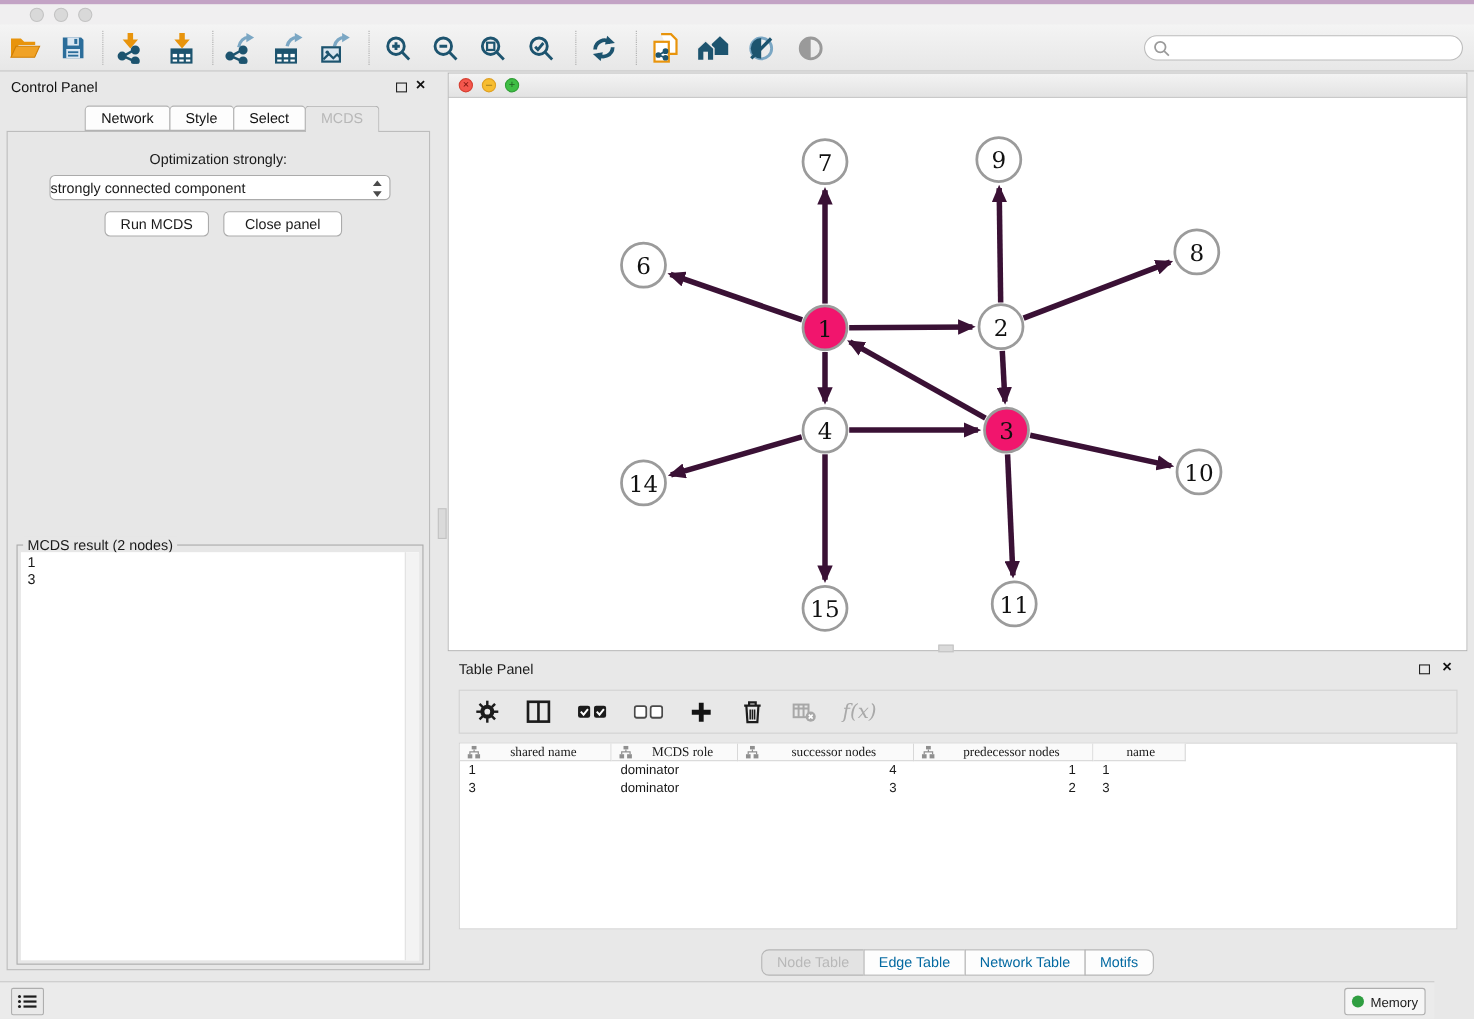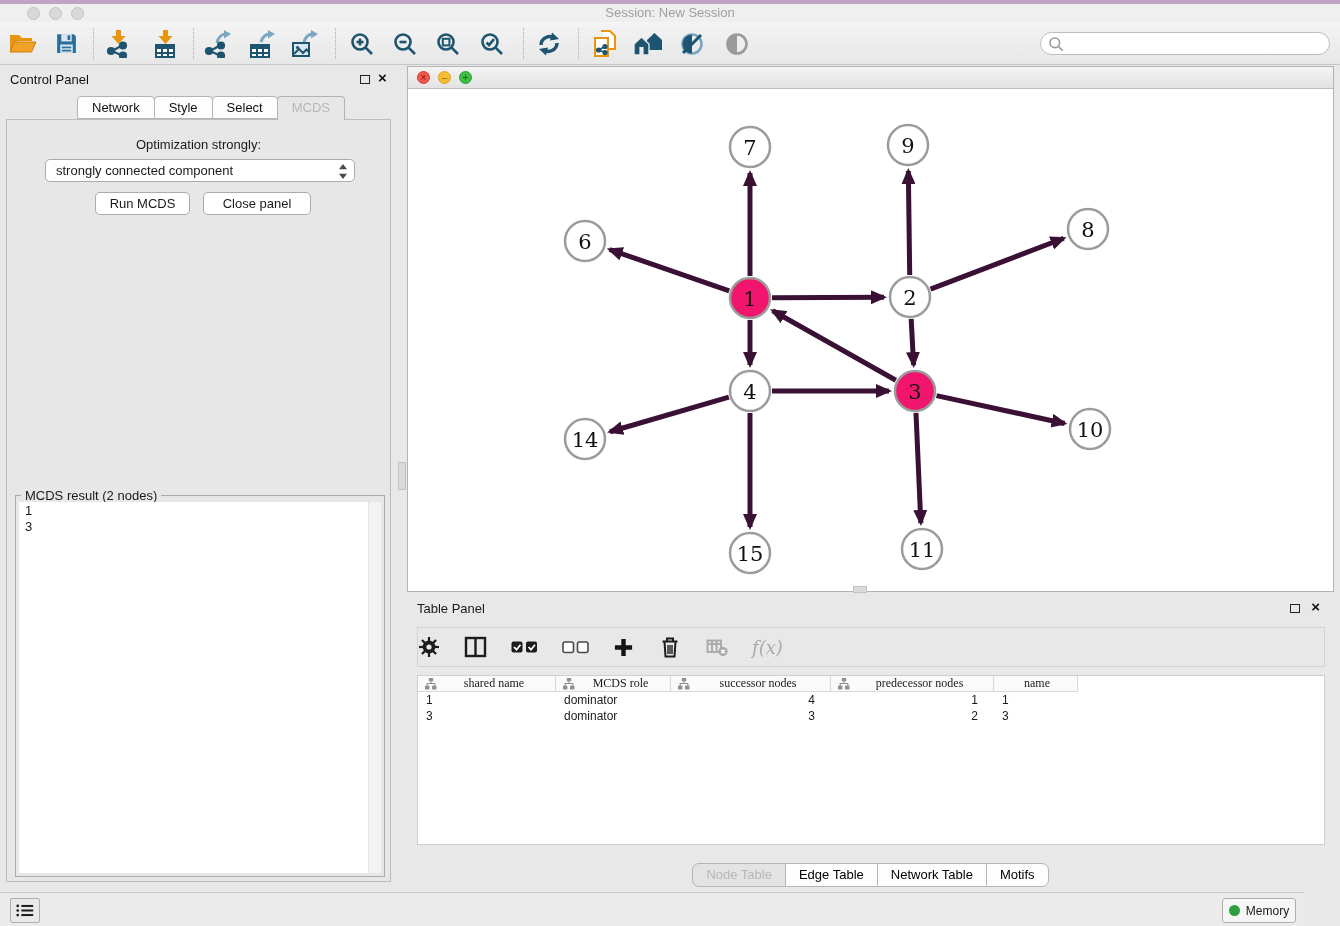--- a/index.html
+++ b/index.html
@@ -34,21 +34,21 @@
   .cp-close { position:absolute; left:378px; top:72px; }
   .cp-tabs { position:absolute; left:78px; top:96px; height:23px; display:flex; z-index:3; }
   .tab { border:1px solid #b3b3b3; background:#fdfdfd; font-size:13px; padding:0 14px;
          line-height:21px; margin-left:-1px; border-radius:4px 4px 0 0; color:#111; }
   .tab.active-gray { background:#e7e7e7; color:#b7b7b7; height:24px; border-bottom:none; }
   .cp-panel { position:absolute; left:6px; top:119px; width:385px; height:763px;
               border:1px solid #bdbdbd; background:#e7e7e7; }
   .opt-label { position:absolute; left:0; right:0; top:17px; text-align:center; font-size:13px; }
   .dropdown { position:absolute; left:38px; top:39px; width:310px; height:23px; background:#fff;
               border:1px solid #ababab; border-radius:5px; display:flex; align-items:center;
-              font-size:13px; padding-left:10px; }
+              font-size:13px; }
   .dropdown .stepper { position:absolute; right:6px; top:3px; }
   .btn { position:absolute; height:23px; background:#fff; border:1px solid #ababab;
          border-radius:5px; font-size:13px; text-align:center; line-height:21px; }
   .fieldset { position:absolute; left:8px; top:375px; width:370px; height:382px;
               border:1px solid #ababab; }
   .fieldset .legend { position:absolute; left:5px; top:-8px; background:#e7e7e7;
                       padding:0 4px; font-size:13px; }
   .fieldset .white { position:absolute; left:3px; right:3px; top:6px; bottom:3px; background:#fff; }
   .mcds-text { position:absolute; left:0; top:0; right:14px; bottom:0; padding:1px 6px;
                font-size:13px; line-height:16px; white-space:pre; overflow:hidden; }
@@ -69,34 +69,34 @@
             background:#dadada; border:1px solid #c2c2c2; }
   .h-grip { position:absolute; left:853px; top:586px; width:14px; height:7px;
             background:#dadada; border:1px solid #c2c2c2; }
   
   .table-panel { position:absolute; left:407px; top:597px; width:927px; height:293px; }
   .tp-title { position:absolute; left:10px; top:4px; font-size:13px; }
   .tp-float { position:absolute; right:34px; top:7px; }
   .tp-close { position:absolute; right:14px; top:4px; }
   .tp-toolbar { position:absolute; left:10px; top:30px; right:9px; height:40px;
                 border:1px solid #d2d2d2; display:flex; align-items:center;
-                gap:24px; }
+                padding-left:14px; gap:24px; }
   .tp-tool { display:flex; align-items:center; justify-content:center; }
   .fx { font-family:"DejaVu Serif", serif; font-style:italic; font-size:18px; color:#a9a9a9; }
   .tp-viewport { position:absolute; left:10px; top:78px; right:9px; height:170px;
                  background:#fff; border:1px solid #cfcfcf; }
   .thead { display:flex; height:16px;font-family:Liberation Serif, serif; }
   .th { background:#fafafa; border-right:1px solid #d8d8d8; border-bottom:1px solid #d8d8d8;
         font-size:12px; display:flex; align-items:center; padding:0 4px 0 7px; }
   .th .lbl { flex:1; text-align:center; }
   .trow { display:flex; height:16px; font-size:12px; }
   .td { overflow:hidden; white-space:nowrap; line-height:16px; }
   .tp-tabs { position:absolute; left:0; right:0; top:266px; display:flex; justify-content:center;align-items:flex-end; }
   .btab { border:1px solid #b5b5b5; background:#fdfdfd; font-size:13px; padding:0 13px;
-          line-height:22px; height:24px; margin-left:-1px; color:#000000; }
+          line-height:22px; height:24px; margin-left:-1px; color:#0369a1; }
   .btab:first-child { border-radius:7px 0 0 7px; margin-left:0; }
   .btab:last-child { border-radius:0 7px 7px 0; }
   .btab.active-gray { background:#e3e3e3; color:#b8b8b8; }
   
   .statusbar { position:absolute; left:0; top:892px; width:1304px; height:34px;
                background:#ebebeb; border-top:1px solid #c9c9c9; }
   .list-btn { position:absolute; left:10px; top:5px; width:30px; height:25px;
               border:1px solid #aeaeae; border-radius:2px; background:#e9e9e9;
               display:flex; align-items:center; justify-content:center; }
   .memory-btn { position:absolute; right:8px; top:5px; width:74px; height:25px;
@@ -106,21 +106,20 @@
   .memory-dot { width:11px; height:11px; border-radius:50%; }
 </style>
 </head>
 <body>
 
 <div class="top-strip"></div>
 <div class="titlebar">
   <div class="traffic" style="left:27px"></div>
   <div class="traffic" style="left:49px"></div>
   <div class="traffic" style="left:71px"></div>
-  <div class="win-title">Session: New Session</div>
 </div>
 
 <div class="toolbar">
   <div class="tool-btn" style="left:5px">
     <svg width="30" height="26" viewBox="0 0 30 26">
         <path fill="#e8940c" d="M2 4h9l3 3h10v3H9L4 20H2z"></path>
         <path fill="#f0a226" stroke="#d07f05" stroke-width="1" d="M6.5 11h21.5l-4.5 10H2z"></path>
       </svg>
   </div>
   <div class="tool-btn" style="left:48px">

